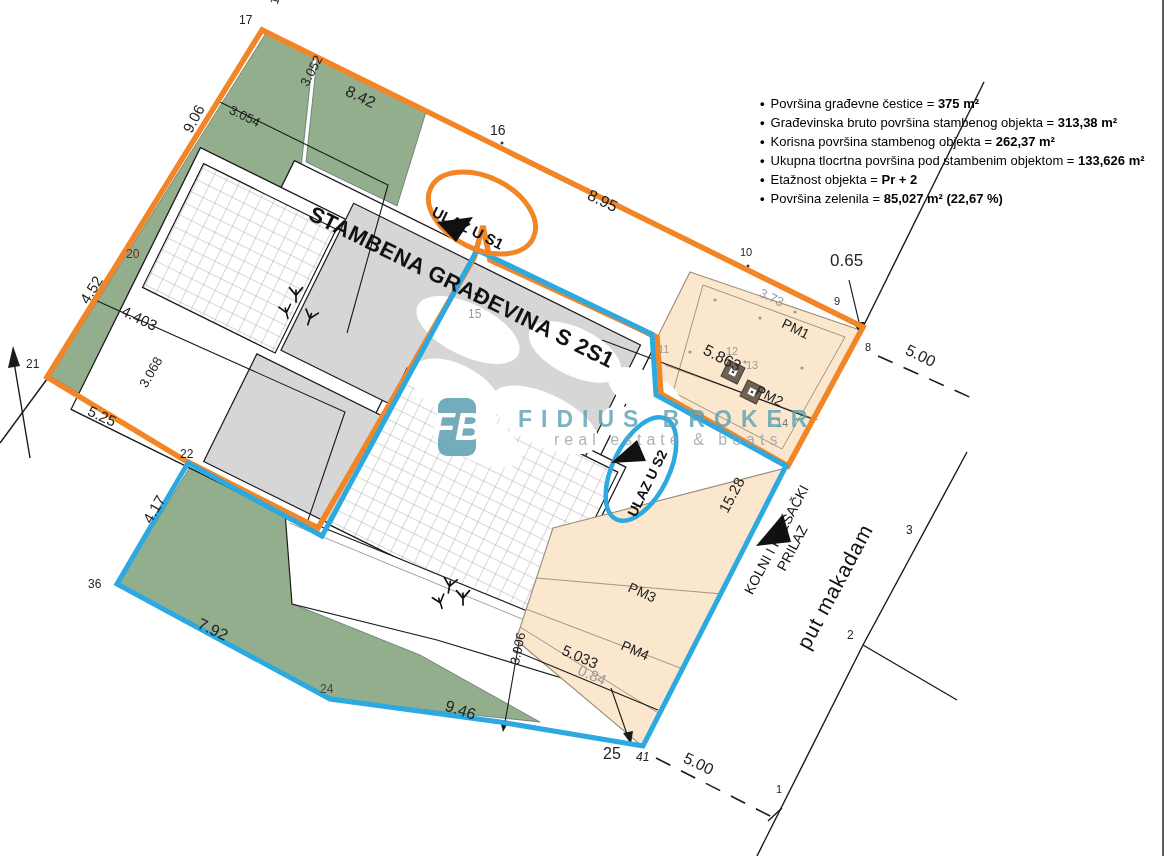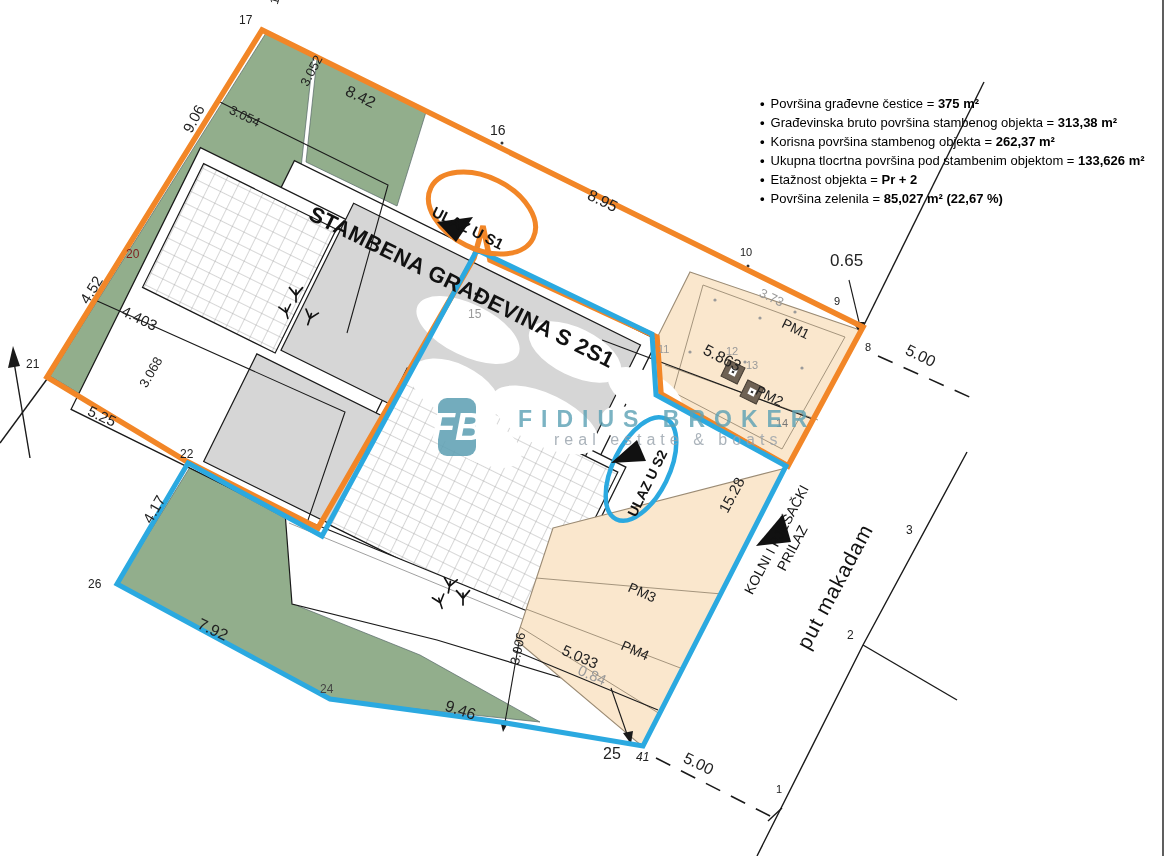--- a/index.html
+++ b/index.html
@@ -214,21 +214,21 @@
       <span class="lbl" style="left: 760px; top: 383px; font-size: 14px; transform: rotate(27deg);">PM2</span>
       <span class="lbl" style="left: 776px; top: 418px; font-size: 11px; color: rgb(119, 119, 119);">14</span>
       <span class="lbl" style="left: 468px; top: 308px; font-size: 12px; color: rgb(154, 154, 154);">15</span>
       <span class="lbl" style="left: 126px; top: 248px; font-size: 12px; color: #7f1d1d;">20</span>
       <span class="lbl" style="left: 77px; top: 298px; font-size: 15px; transform: rotate(-58deg);">4.52</span>
       <span class="lbl" style="left: 126px; top: 303px; font-size: 15px; transform: rotate(26deg);">4.403</span>
       <span class="lbl" style="left: 137px; top: 383px; font-size: 13px; transform: rotate(-60deg);">3.068</span>
       <span class="lbl" style="left: 92px; top: 403px; font-size: 15px; transform: rotate(25deg);">5.25</span>
       <span class="lbl" style="left: 26px; top: 358px; font-size: 12px;">21</span>
       <span class="lbl" style="left: 180px; top: 448px; font-size: 12px;">22</span>
-      <span class="lbl" style="left: 88px; top: 578px; font-size: 12px;">26</span>
+      <span class="lbl" style="left: 88px; top: 578px; font-size: 12px;">36</span>
       <span class="lbl" style="left: 140px; top: 518px; font-size: 15px; transform: rotate(-60deg);">4.17</span>
       <span class="lbl" style="left: 202px; top: 616px; font-size: 16px; transform: rotate(25deg);">7.92</span>
       <span class="lbl" style="left: 320px; top: 683px; font-size: 12px; color: rgb(68, 68, 68);">24</span>
       <span class="lbl" style="left: 448px; top: 698px; font-size: 16px; transform: rotate(18deg);">9.46</span>
       <span class="lbl" style="left: 508px; top: 663px; font-size: 13px; transform: rotate(-78deg);">3.006</span>
       <span class="lbl" style="left: 566px; top: 642px; font-size: 15px; transform: rotate(24deg);">5.033</span>
       <span class="lbl" style="left: 582px; top: 662px; font-size: 15px; color: rgb(154, 154, 154); transform: rotate(24deg);">0.84</span>
       <span class="lbl" style="left: 632px; top: 580px; font-size: 14px; transform: rotate(24deg);">PM3</span>
       <span class="lbl" style="left: 625px; top: 638px; font-size: 14px; transform: rotate(24deg);">PM4</span>
       <span class="lbl" style="left: 603px; top: 746px; font-size: 16px;">25</span>

